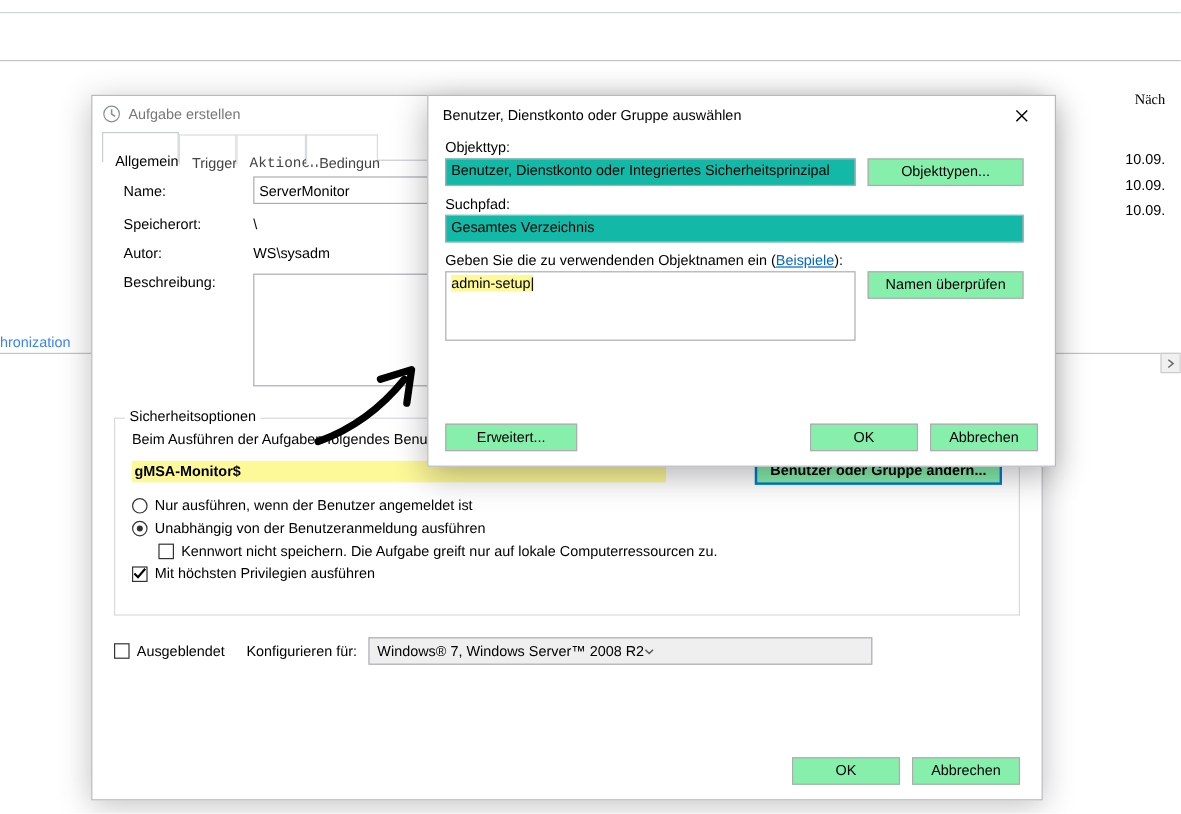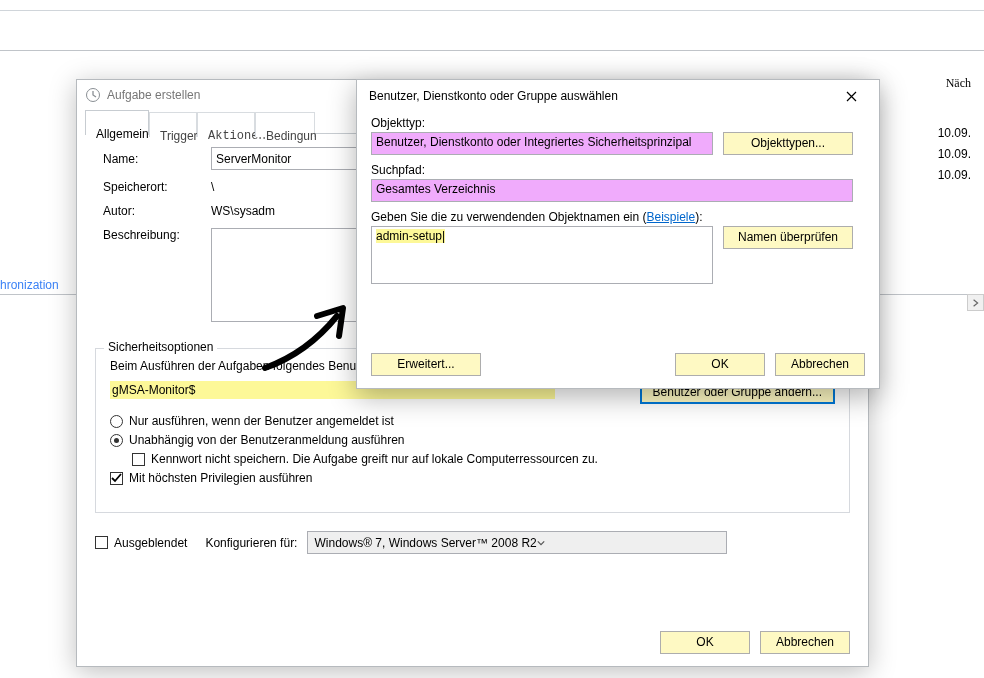--- a/index.html
+++ b/index.html
@@ -39,23 +39,23 @@
   .lab { width:108px; color:#000;}
   .text-input { height:23px; border:1px solid #abadb3; padding:0 4px; background:#fff;}
   .name-input { width:600px;}
   .val { color:#000;}
   .desc-row { display:flex; align-items:flex-start;}
   .desc-box { width:600px; height:94px; border:1px solid #abadb3; background:#fff;}
 
   .fieldset { margin:6px 18px 10px 18px; border:1px solid #d6d9de; padding:10px 14px 22px 14px;
     position:relative;}
   .fieldset-legend { position:absolute; top:-9px; left:8px; background:#fff; padding:0 4px;}
-  .acct-line { display:flex; align-items:flex-start; margin:8px 0 10px 0;}
+  .acct-line { display:flex; align-items:center; margin:8px 0 10px 0;font-weight:bold;}
   .acct-name { width:445px; background:#fdf898; padding:2px 2px;}
-  .btn { height:23px; border:1px solid #adadad; background:#fef9c3; padding:0 12px;
+  .btn { height:23px; border:1px solid #adadad; background:#86efac; padding:0 12px;
     line-height:21px; text-align:center; cursor:default; min-width:80px;}
   .btn.focused { border:2px solid #0078d7; line-height:19px; padding:0 11px;}
   .radio,.check { display:inline-block; vertical-align:middle; margin-right:6px; position:relative;}
   .radio { width:13px; height:13px; border:1px solid #333; border-radius:50%; background:#fff;}
   .radio.sel::after{content:""; position:absolute; left:3px; top:3px; width:5px; height:5px;
     background:#333; border-radius:50%;}
   .check { width:13px; height:13px; border:1px solid #333; background:#fff;}
   .check.sel svg{width:11px;height:11px;position:absolute;left:0;top:0;}
   .opt-row { margin:5px 0; display:flex; align-items:center;}
   .indent { margin-left:22px;}
@@ -69,21 +69,21 @@
   .sel-window { position:absolute; left:356px; top:79px; width:524px; height:310px;
     border:1px solid #b6babe; background:#fff; box-shadow:0 8px 26px rgba(0,0,0,.3);}
   .sel-title { height:32px; display:flex; align-items:center; justify-content:space-between;
     padding:0 8px 0 12px;}
   .sel-close { width:40px; height:26px; display:flex; align-items:center; justify-content:center;}
   .sel-close svg{width:11px;height:11px;}
   .sel-body { padding:4px 26px 10px 14px;}
   .sel-group { margin-bottom:8px;}
   .sel-label { margin-bottom:2px;}
   .sel-row { display:flex; gap:10px; align-items:flex-start;}
-  .sel-input { flex:1; height:23px; border:1px solid #abadb3; padding:2px 4px; background:#f0abfc;
+  .sel-input { flex:1; height:23px; border:1px solid #abadb3; padding:2px 4px; background:#14b8a6;
     color:#000;}
   .sel-multiline { flex:1; height:58px; border:1px solid #abadb3; background:#fff; padding:2px 4px;}
   .hl{ background:#fdf898;}
   a.link { color:#0066cc; text-decoration:underline;}
   .sel-btn { width:130px;}
   .sel-bottom { position:absolute; left:14px; right:14px; bottom:12px; display:flex;
     justify-content:space-between;}
   .sel-bottom .right { display:flex; gap:10px;}
 
   .arrow-annot { position:absolute; left:257px; top:298px; pointer-events:none;}

